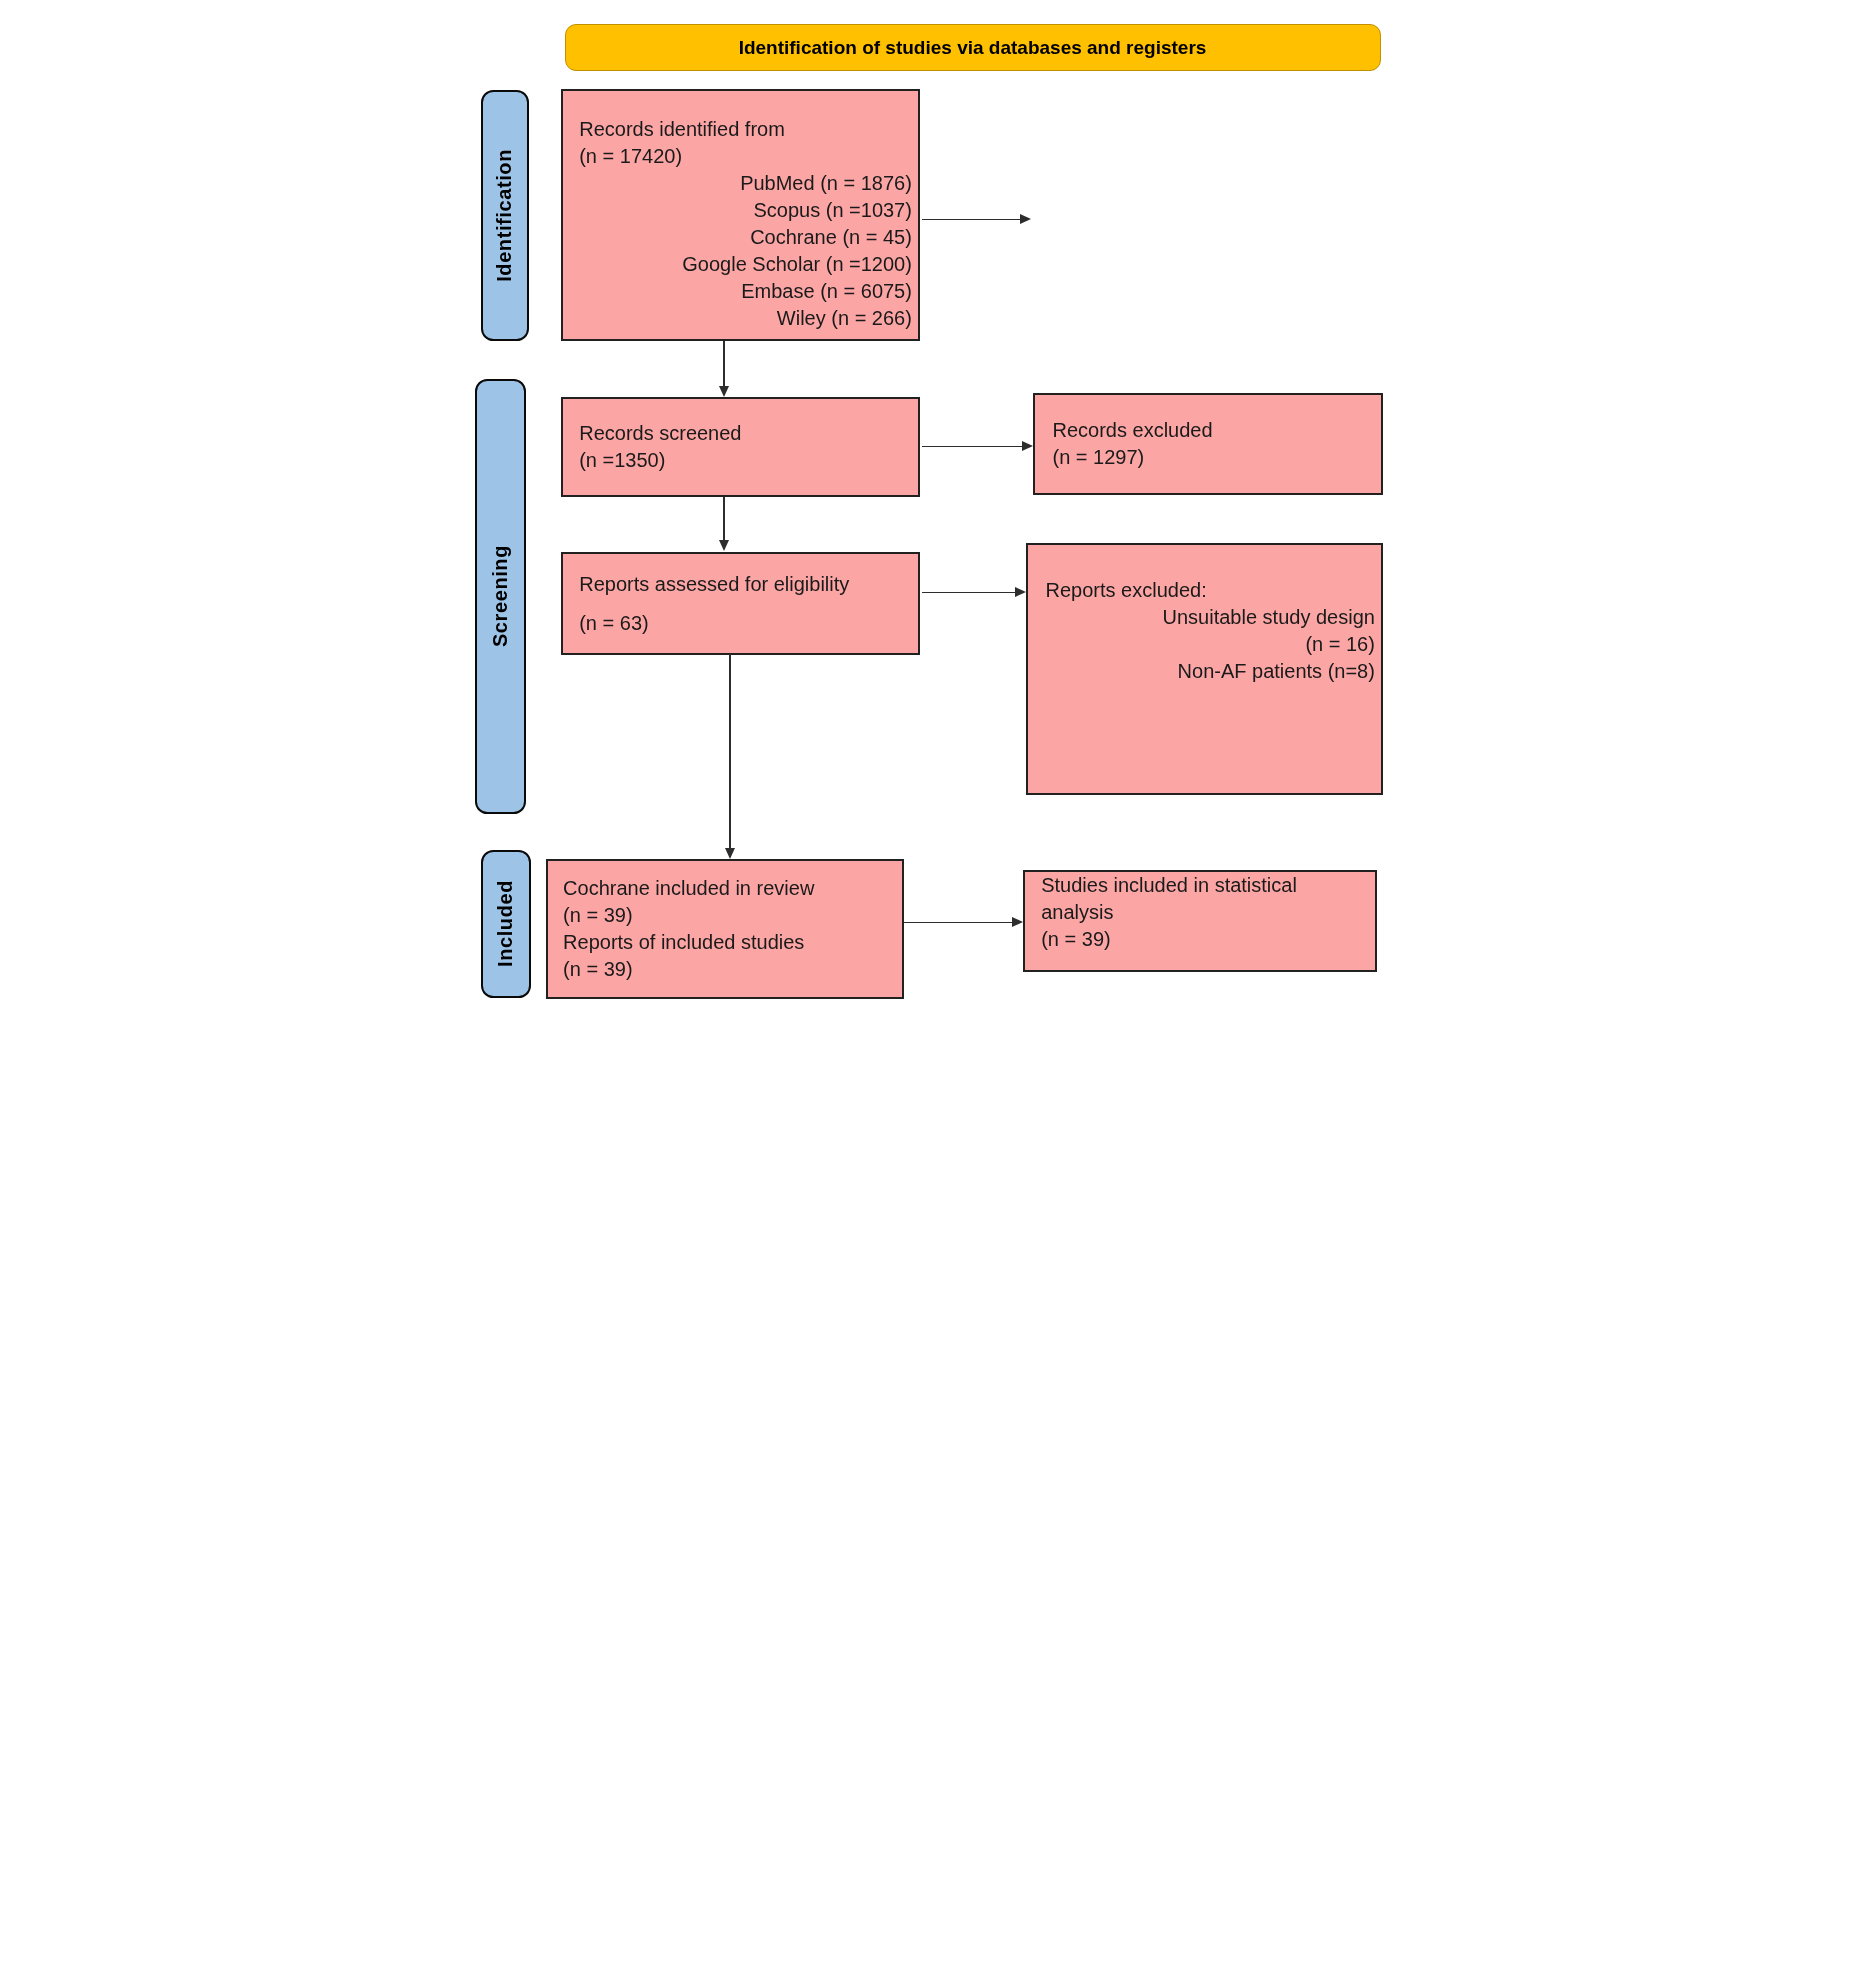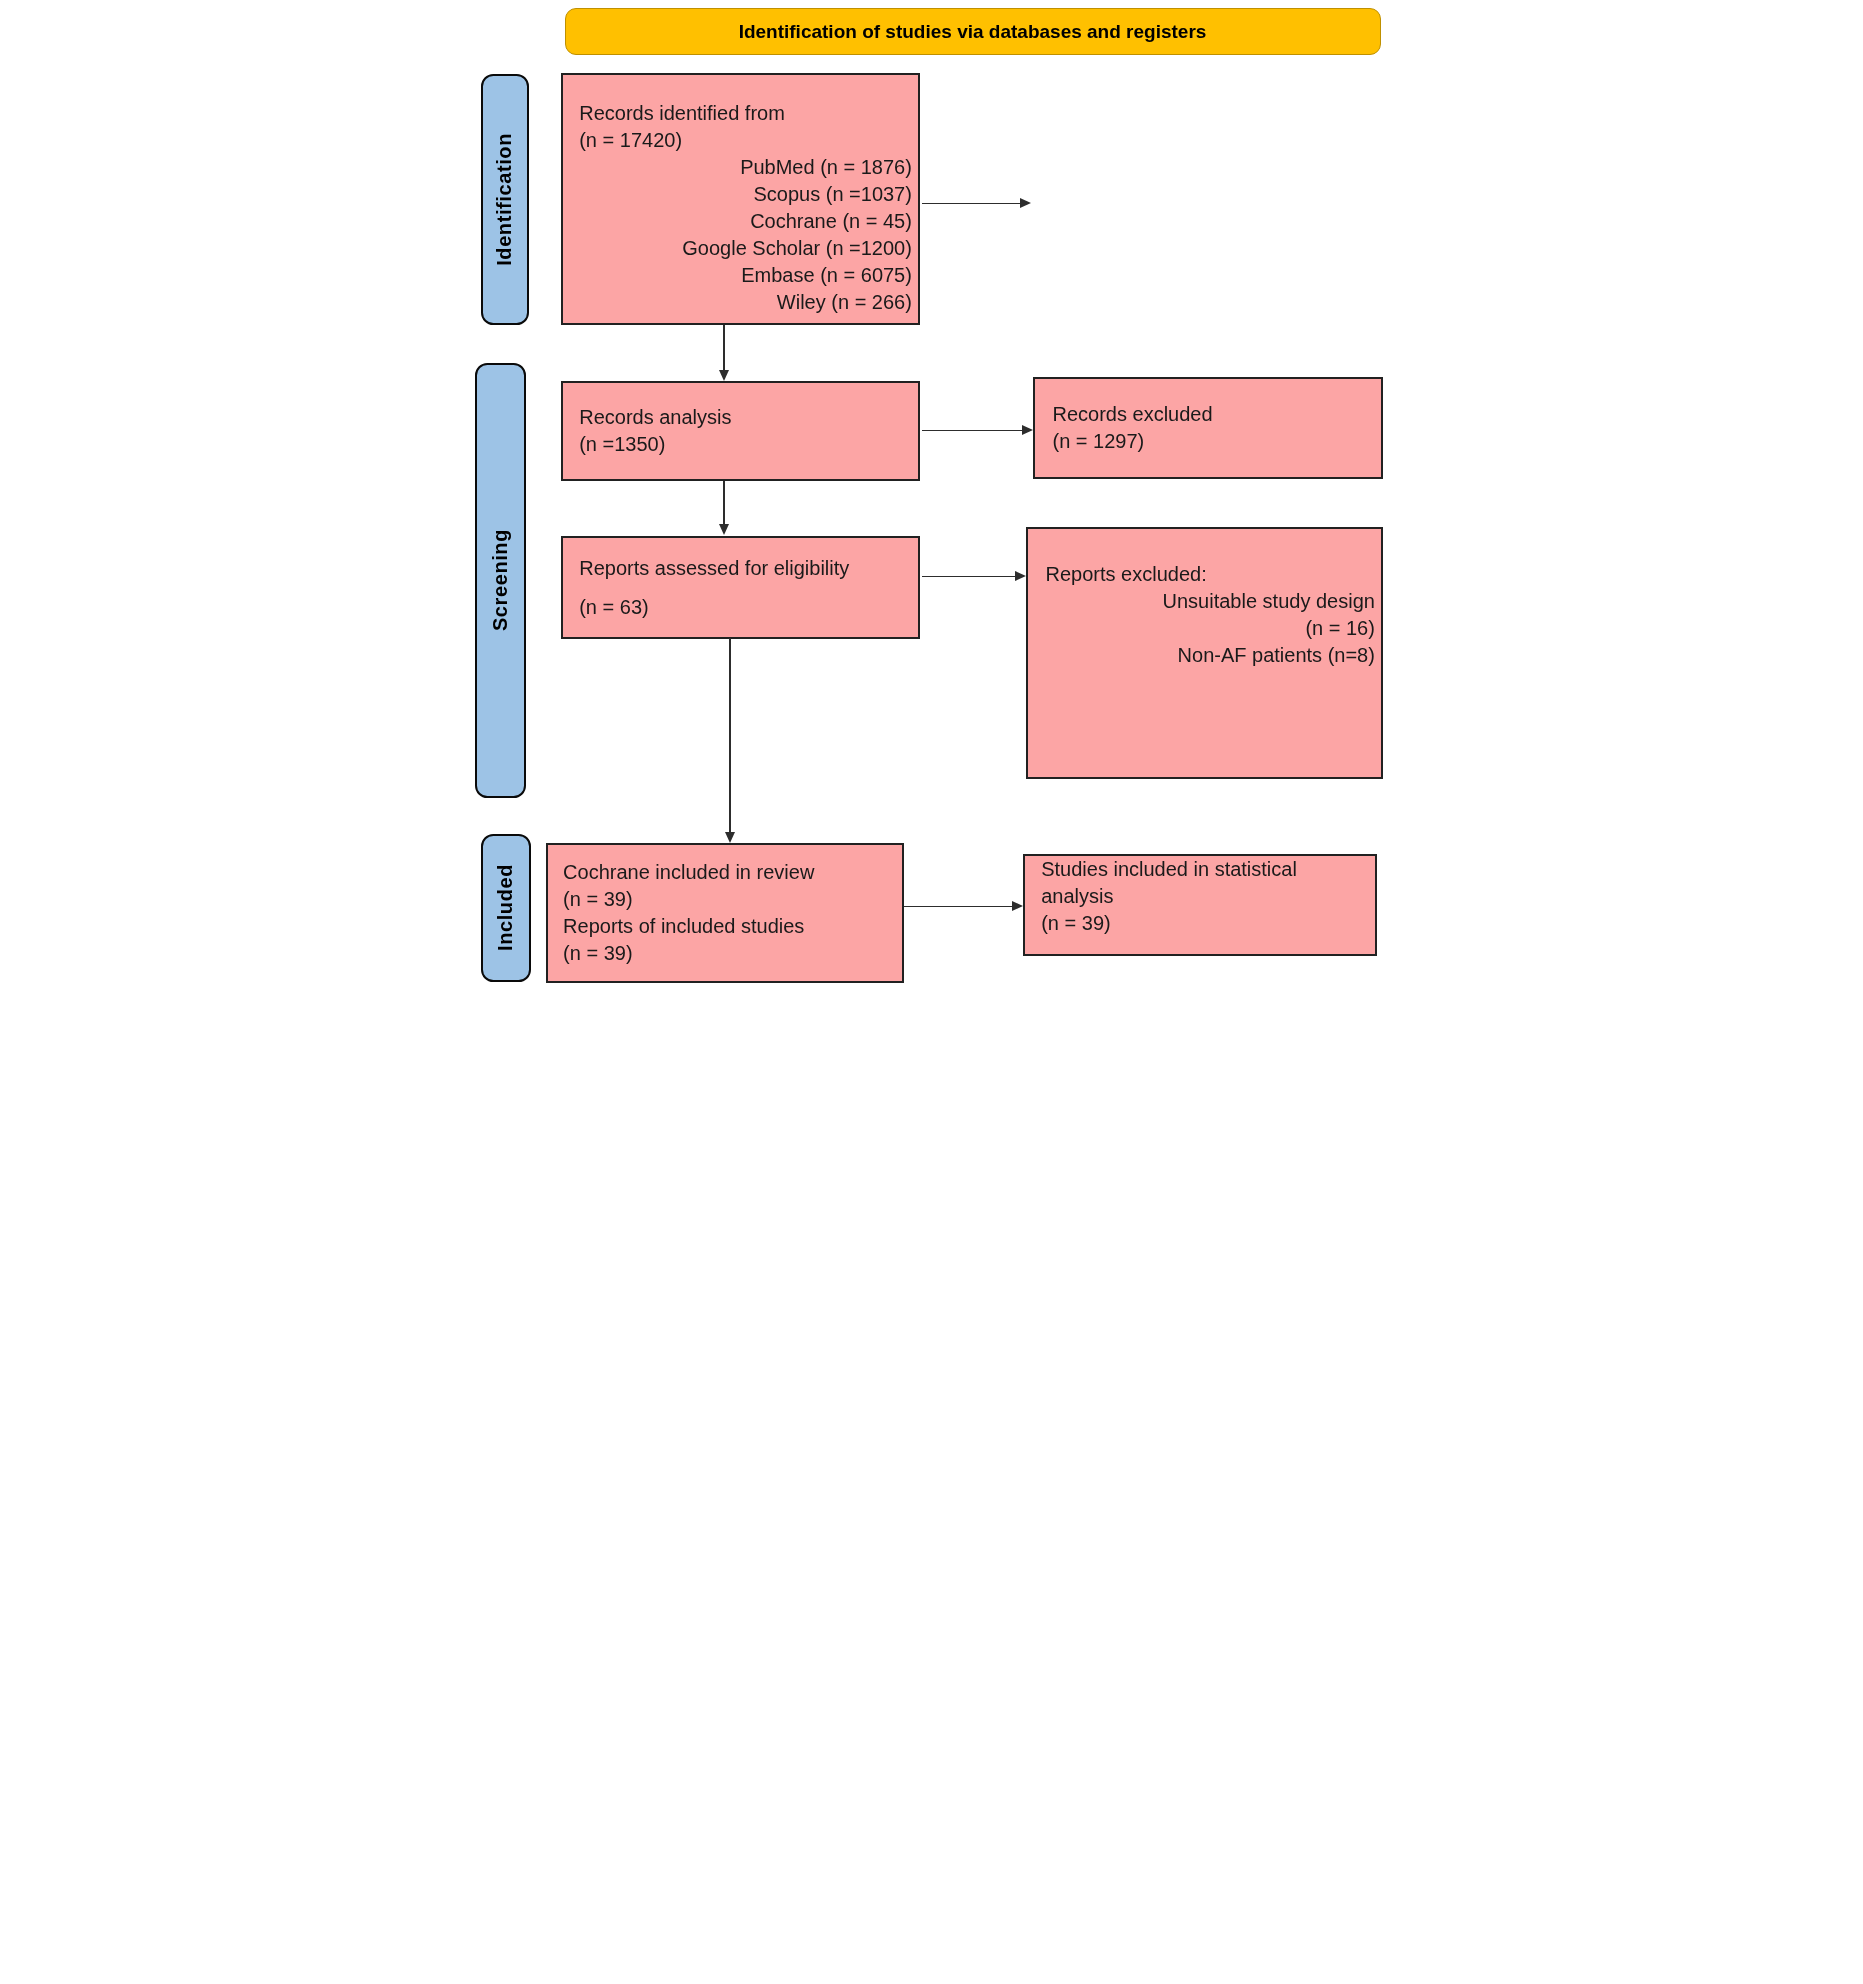--- a/index.html
+++ b/index.html
@@ -4,21 +4,21 @@
 <style>
   :root{
     --banner-bg:#FFC000; --banner-border:#BF9000;
     --stage-bg:#9DC3E6; --stage-border:#0a0a0a;
     --box-border:#212121; --arrow:#2d2d2d; --text:#1a1a1a;
   }
   *{margin:0;padding:0;box-sizing:border-box;}
   html,body{background:#ffffff;}
   body{font-family:"Liberation Sans", sans-serif;color:var(--text);}
   .canvas{
-    position:relative;width:932px;height:992px;margin:0 auto;
+    position:relative;width:932px;height:992px;margin:16px auto;
     background:#ffffff;overflow:hidden;
   }
   
   .banner{
     position:absolute;left:99px;top:8.4px;width:816px;height:47px;
     background:var(--banner-bg);border:1.7px solid var(--banner-border);
     border-radius:11px;display:flex;align-items:center;justify-content:center;
   }
   .banner span{font-weight:bold;font-size:19px;color:#000;}
   
@@ -103,21 +103,21 @@
     <div class="line indent">PubMed (n = 1876)</div>
     <div class="line indent">Scopus (n =1037)</div>
     <div class="line indent">Cochrane (n = 45)</div>
     <div class="line indent">Google Scholar (n =1200)</div>
     <div class="line indent">Embase (n = 6075)</div>
     <div class="line indent">Wiley (n = 266)</div>
   </div>
 
 
   <div class="box b2">
-    <div class="line">Records analysis</div>
+    <div class="line">Records screened</div>
     <div class="line">(n =1350)</div>
   </div>
 
   <div class="box rb2">
     <div class="line">Records excluded</div>
     <div class="line">(n = 1297)</div>
   </div>
 
   <div class="box b3">
     <div class="line">Reports assessed for eligibility</div>

